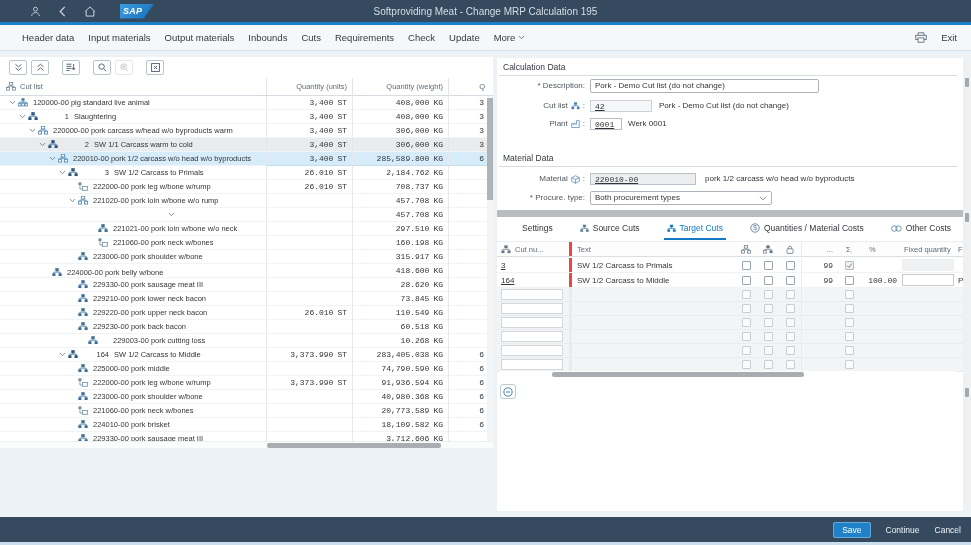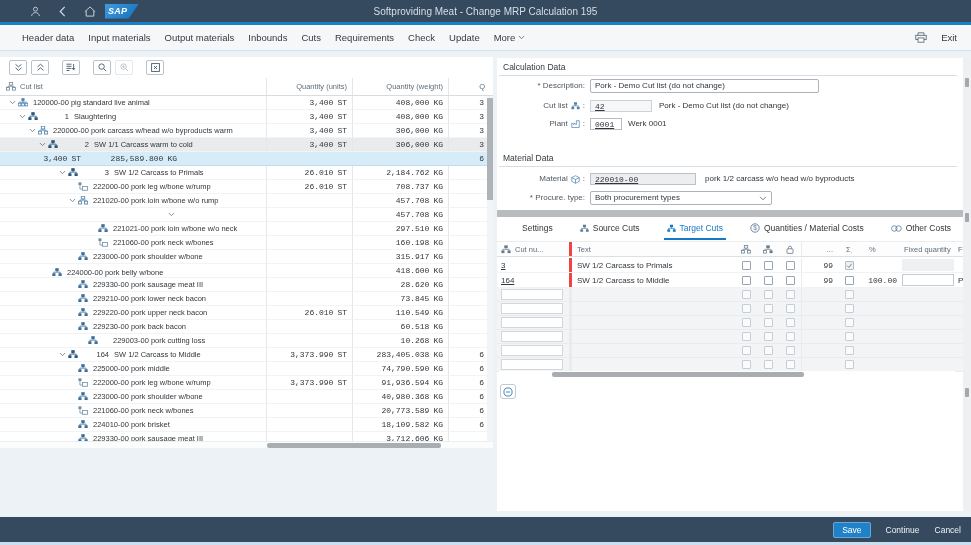--- a/index.html
+++ b/index.html
@@ -5,21 +5,21 @@
   * { margin:0; padding:0; box-sizing:border-box; }
   html,body { width:971px; height:545px; overflow:hidden; }
   body { position:relative; font-family:"Liberation Sans", sans-serif; background:#edf2f6; color:#32363a; }
   svg { display:block; }
   .mono { font-family:"Liberation Mono","DejaVu Sans Mono",monospace; }
 
   
   .topbar { position:absolute; left:0; top:0; width:971px; height:22px; background:#354a5f; display:flex; align-items:center; }
   .tb-icon { color:#c9d4de; margin-left:18px; }
   .tb-icon:first-child { margin-left:30px; }
-  .sap-logo { margin-left:9px; width:34px; height:15px; background:linear-gradient(135deg,#3d9be2,#1470b8); clip-path:polygon(0 0,100% 0,70% 100%,0 100%); color:#fff; font-size:9px; font-weight:bold; font-style:italic; padding:2px 0 0 3px; letter-spacing:.3px; }
+  .sap-logo { margin-left:24px; width:34px; height:15px; background:linear-gradient(135deg,#3d9be2,#1470b8); clip-path:polygon(0 0,100% 0,70% 100%,0 100%); color:#fff; font-size:9px; font-weight:bold; font-style:italic; padding:2px 0 0 3px; letter-spacing:.3px; }
   .tb-title { position:absolute; left:0; right:0; text-align:center; font-size:10px; color:#d6dee6; }
   .accent-line { position:absolute; left:0; top:22px; width:971px; height:3px; background:#1a80c8; }
 
   
   .menubar { position:absolute; left:0; top:25px; width:971px; height:26px; background:#f6f7f8; border-bottom:1px solid #cfe2f1; display:flex; align-items:center; font-size:9.5px; }
   .menu-item { margin-left:14px; color:#343a40; cursor:default; white-space:nowrap; display:flex; align-items:center; gap:3px; }
   .menu-item:first-child { margin-left:22px; }
   .menu-right { margin-left:auto; display:flex; align-items:center; gap:14px; padding-right:14px; }
   .menu-right .pr-icon { color:#5a6b7a; }
 
@@ -324,20 +324,36 @@
           <span class="mono">3,400</span>
           <span class="mono unit-sp">ST</span>
         </div>
         <div class="col-weight">
           <span class="mono">306,000</span>
           <span class="mono unit-sp">KG</span>
         </div>
         <div class="col-q mono" style="padding-right: 9px;">3</div>
       </div>
       <div class="t-row selected">
+        <div class="col-name" style="padding-left: 46px;">
+          <span class="chev">
+            <svg width="7" height="5" viewBox="0 0 8 5">
+              <path d="M1 .8l3 3 3-3" fill="none" stroke="currentColor" stroke-width=".9"></path>
+            </svg>
+          </span>
+          <span class="ticon" style="color: rgb(74, 128, 173);">
+            <svg width="10" height="9" viewBox="0 0 11 10">
+              <path d="M5.5 3.2v1.4M2 5.8V4.6h7v1.2" fill="none" stroke="currentColor" stroke-width=".9"></path>
+              <rect x="3.6" y=".2" width="3.8" height="3.1" fill="#fff" stroke="currentColor" stroke-width=".9"></rect>
+              <rect x=".3" y="5.8" width="3.5" height="3.1" fill="#fff" stroke="currentColor" stroke-width=".9"></rect>
+              <rect x="7.2" y="5.8" width="3.5" height="3.1" fill="#fff" stroke="currentColor" stroke-width=".9"></rect>
+            </svg>
+          </span>
+          <span>220010-00 pork 1/2 carcass w/o head w/o byproducts</span>
+        </div>
         <div class="col-units">
           <span class="mono">3,400</span>
           <span class="mono unit-sp">ST</span>
         </div>
         <div class="col-weight">
           <span class="mono">285,589.800</span>
           <span class="mono unit-sp">KG</span>
         </div>
         <div class="col-q mono" style="padding-right: 9px;">6</div>
       </div>

